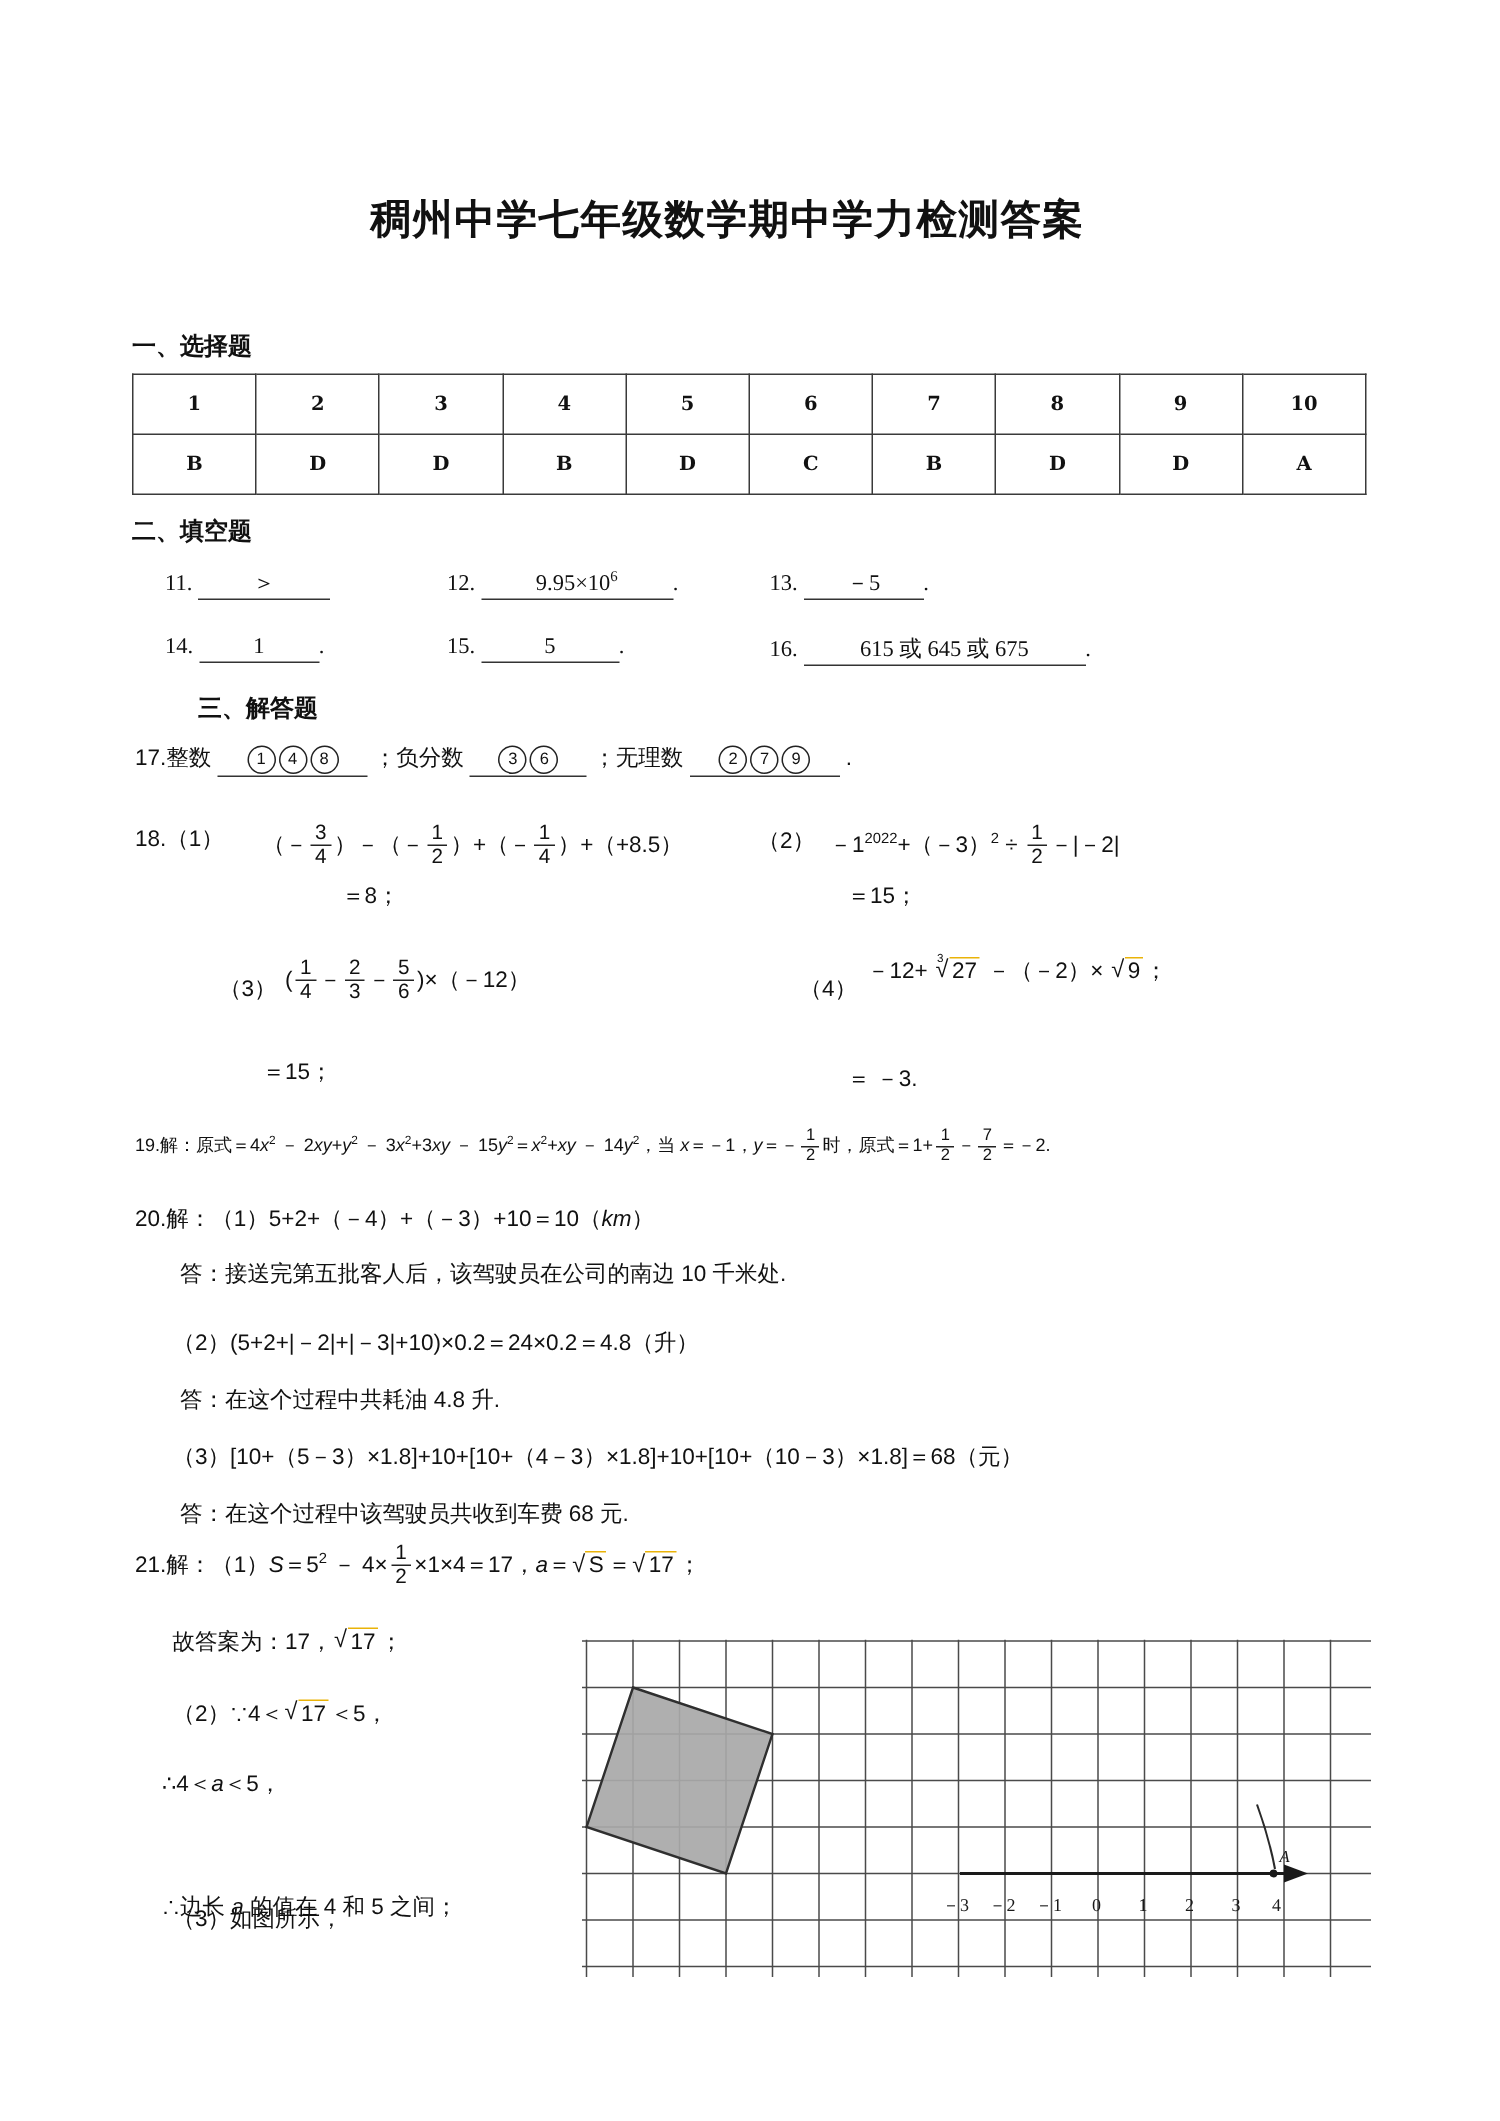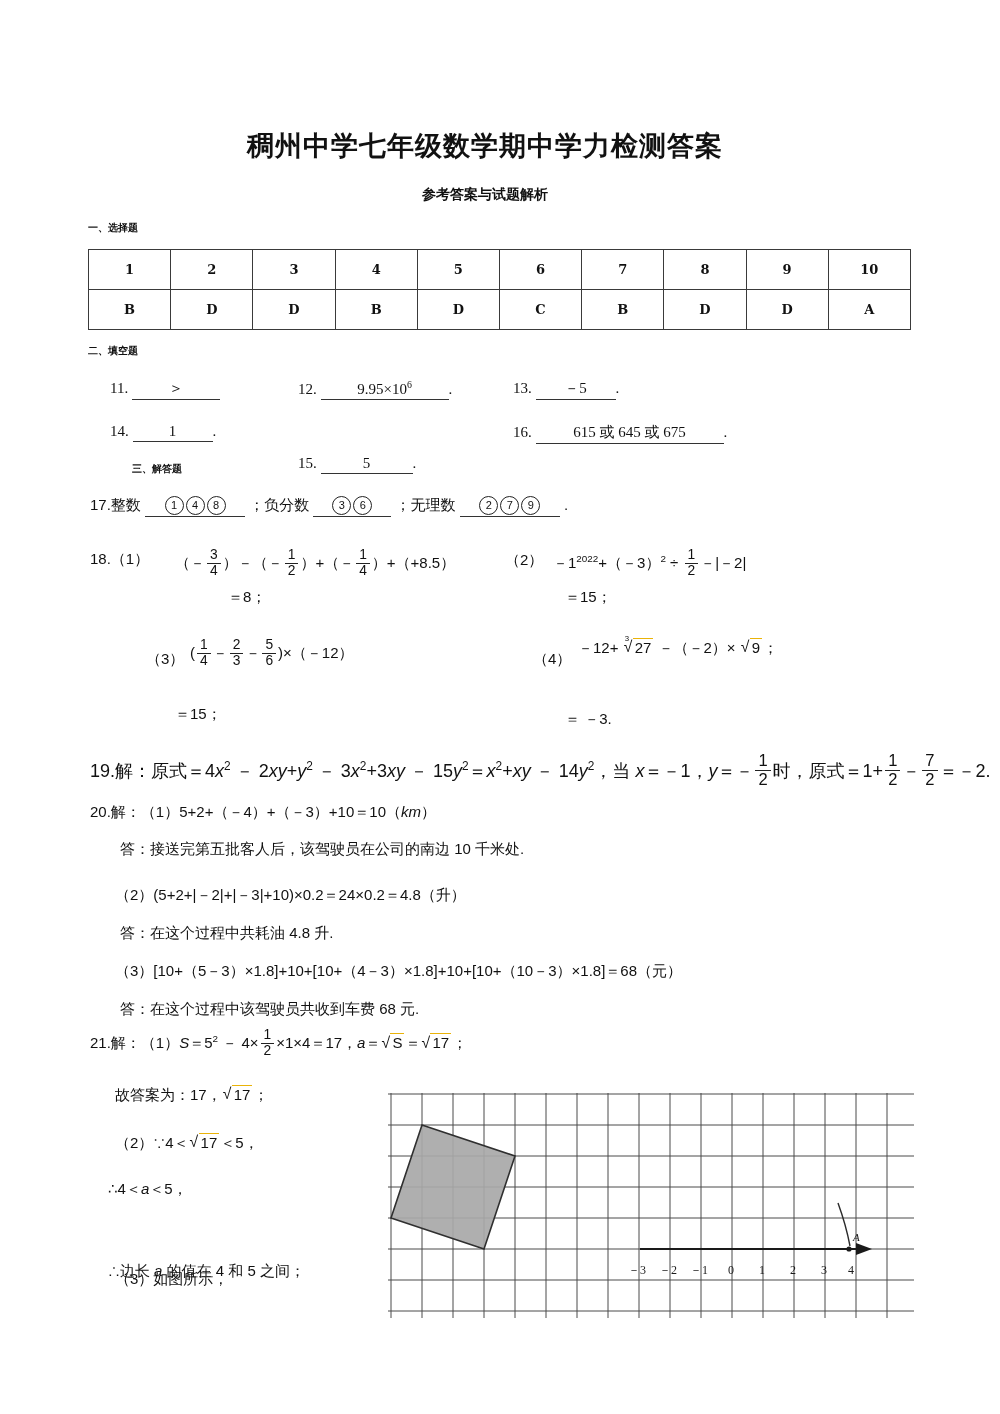--- a/index.html
+++ b/index.html
@@ -43,21 +43,21 @@
     position: absolute;
     left: 0; right: 0;
     top: 186px;
   }
 
   
   .sec-head {
     position: absolute;
     font-family: "DejaVu Serif", "Liberation Serif", serif;
     font-weight: bold;
-    font-size: 10px;
+    font-size: 16px;
     left: 88px;
   }
 
   
   .choice-table {
     position: absolute;
     left: 88px;
     top: 249px;
     width: 823px;
     border-collapse: collapse;
@@ -162,21 +162,20 @@
     font-family: "DejaVu Serif", "Liberation Serif", serif;
   }
   .footer b { font-weight: bold; }
 </style>
 </head>
 <body>
 
 <div class="page">
 
   <div class="doc-title">稠州中学七年级数学期中学力检测答案</div>
-  <div class="doc-subtitle">参考答案与试题解析</div>
 
   <div class="sec-head" style="top:221px;">一、选择题</div>
 
   <table class="choice-table">
     <tbody>
         <tr>
       <td>1</td>
       <td>2</td>
       <td>3</td>
       <td>4</td>
@@ -214,21 +213,21 @@
   </div>
   <div class="blank-item" style="left:513px; top:379px;">
     <span>13.</span>
     <span class="ul" style="min-width:72px;">－5</span><span>.</span>
   </div>
 
   <div class="blank-item" style="left:110px; top:423px;">
     <span>14.</span>
     <span class="ul" style="min-width:72px;">1</span><span>.</span>
   </div>
-  <div class="blank-item" style="left:298px; top:423px;margin-top:32px;">
+  <div class="blank-item" style="left:298px; top:423px;">
     <span>15.</span>
     <span class="ul" style="min-width:84px;">5</span><span>.</span>
   </div>
   <div class="blank-item" style="left:513px; top:423px;">
     <span>16.</span>
     <span class="ul" style="min-width:180px;">615 或 645 或 675</span><span>.</span>
   </div>
 
   <div class="sec-head" style="top:462px;margin-left:44px;">三、解答题</div>
 
@@ -261,21 +260,21 @@
     (<span class="frac"><span class="num">1</span><span class="den">4</span></span>－<span class="frac"><span class="num">2</span><span class="den">3</span></span>－<span class="frac"><span class="num">5</span><span class="den">6</span></span>)×（－12）
   </div>
   <div class="line" style="left:175px; top:705px;">＝15；</div>
 
   <div class="line" style="left:533px; top:650px;">（4）</div>
   <div class="line" style="left:578px; top:638px;">
     －12+ <span class="sqrt"><span class="rad">√</span><span class="cbrt-idx">3</span><span class="bar">27</span></span> －（－2）× <span class="sqrt"><span class="rad">√</span><span class="bar">9</span></span>；
   </div>
   <div class="line" style="left:565px; top:710px;">＝ －3.</div>
 
-  <div class="line" style="left:90px; top:752px; font-size:18px;">
+  <div class="line" style="left:90px; top:752px; font-size:12px;">
     19.解：原式＝4<span class="ital">x</span><sup>2</sup> － 2<span class="ital">xy</span>+<span class="ital">y</span><sup>2</sup> － 3<span class="ital">x</span><sup>2</sup>+3<span class="ital">xy</span> － 15<span class="ital">y</span><sup>2</sup>＝<span class="ital">x</span><sup>2</sup>+<span class="ital">xy</span> － 14<span class="ital">y</span><sup>2</sup>，当 <span class="ital">x</span>＝－1，<span class="ital">y</span>＝－<span class="frac"><span class="num">1</span><span class="den">2</span></span>时，原式＝1+<span class="frac"><span class="num">1</span><span class="den">2</span></span>－<span class="frac"><span class="num">7</span><span class="den">2</span></span>＝－2.
   </div>
 
   <div class="line" style="left:90px; top:803px;">
     20.解：（1）5+2+（－4）+（－3）+10＝10（<span class="ital">km</span>）
   </div>
   <div class="line" style="left:120px; top:840px;">答：接送完第五批客人后，该驾驶员在公司的南边 10 千米处.</div>
   <div class="line" style="left:115px; top:886px;">（2）(5+2+|－2|+|－3|+10)×0.2＝24×0.2＝4.8（升）</div>
   <div class="line" style="left:120px; top:924px;">答：在这个过程中共耗油 4.8 升.</div>
   <div class="line" style="left:115px; top:962px;">（3）[10+（5－3）×1.8]+10+[10+（4－3）×1.8]+10+[10+（10－3）×1.8]＝68（元）</div>

